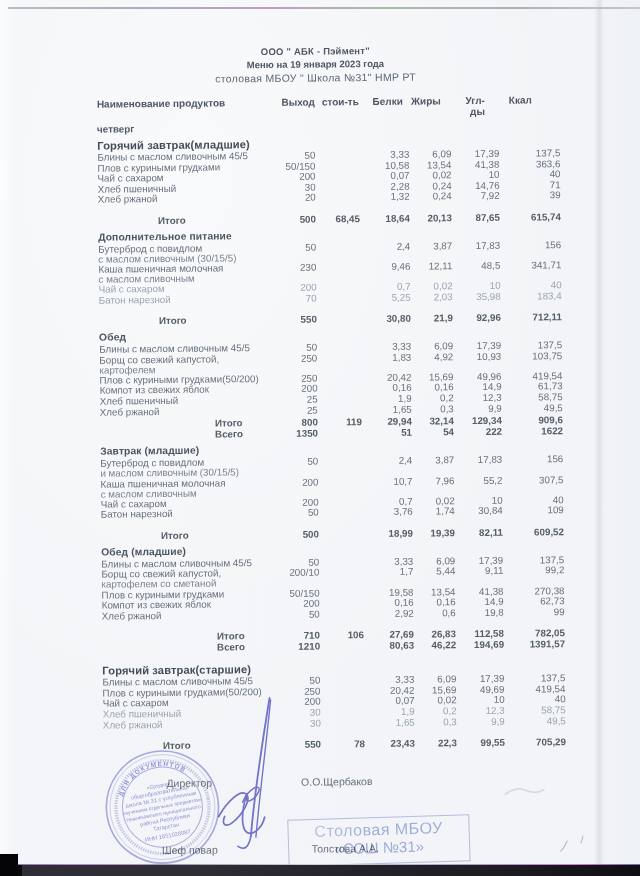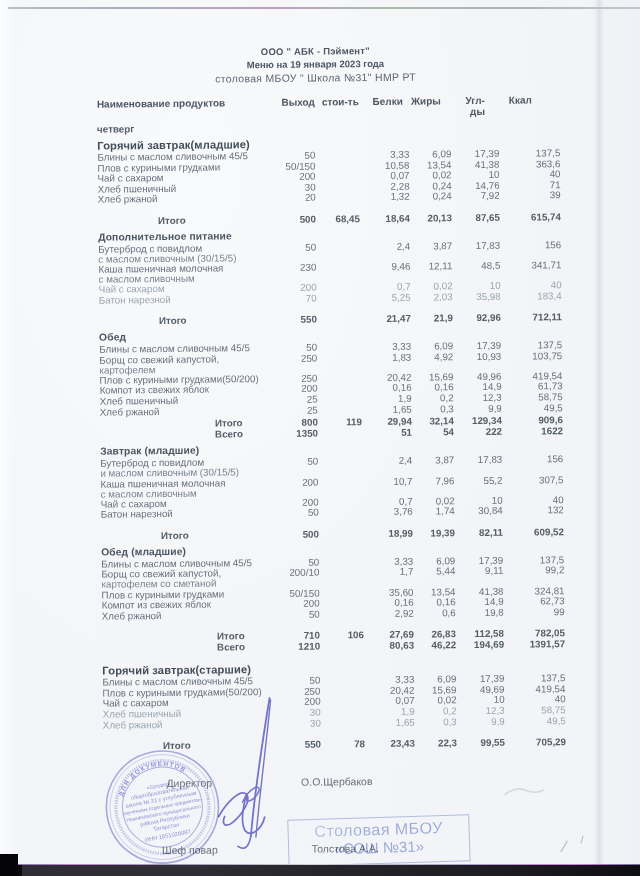--- a/index.html
+++ b/index.html
@@ -246,21 +246,21 @@
     <div class="c c-num c-fat">2,03</div>
     <div class="c c-num c-carbs">35,98</div>
     <div class="c c-num c-kcal">183,4</div>
   </div>
 </div>
     <div class="totals">
   <div class="trow total">
     <div class="c c-name t-label">Итого</div>
     <div class="c c-num c-out">550</div>
     <div class="c c-num c-cost"></div>
-    <div class="c c-num c-protein">21,47</div>
+    <div class="c c-num c-protein">30,80</div>
     <div class="c c-num c-fat">21,9</div>
     <div class="c c-num c-carbs">92,96</div>
     <div class="c c-num c-kcal">712,11</div>
   </div>
 </div>
   </div>
 
   <div class="section">
     <div class="sec-title">Обед</div>
     <div class="rows">
@@ -380,21 +380,21 @@
     <div class="c c-num c-kcal">40</div>
   </div>
 
   <div class="trow">
     <div class="c c-name"><span class="l1">Батон нарезной</span></div>
     <div class="c c-num c-out">50</div>
     <div class="c c-num c-cost"></div>
     <div class="c c-num c-protein">3,76</div>
     <div class="c c-num c-fat">1,74</div>
     <div class="c c-num c-carbs">30,84</div>
-    <div class="c c-num c-kcal">132</div>
+    <div class="c c-num c-kcal">109</div>
   </div>
 </div>
     <div class="totals">
   <div class="trow total">
     <div class="c c-name t-label">Итого</div>
     <div class="c c-num c-out">500</div>
     <div class="c c-num c-cost"></div>
     <div class="c c-num c-protein">18,99</div>
     <div class="c c-num c-fat">19,39</div>
     <div class="c c-num c-carbs">82,11</div>
@@ -423,24 +423,24 @@
     <div class="c c-num c-protein">1,7</div>
     <div class="c c-num c-fat">5,44</div>
     <div class="c c-num c-carbs">9,11</div>
     <div class="c c-num c-kcal">99,2</div>
   </div>
 
   <div class="trow">
     <div class="c c-name"><span class="l1">Плов с куриными грудками</span></div>
     <div class="c c-num c-out">50/150</div>
     <div class="c c-num c-cost"></div>
-    <div class="c c-num c-protein">35,60</div>
+    <div class="c c-num c-protein">19,58</div>
     <div class="c c-num c-fat">13,54</div>
     <div class="c c-num c-carbs">41,38</div>
-    <div class="c c-num c-kcal">324,81</div>
+    <div class="c c-num c-kcal">270,38</div>
   </div>
 
   <div class="trow">
     <div class="c c-name"><span class="l1">Компот из свежих яблок</span></div>
     <div class="c c-num c-out">200</div>
     <div class="c c-num c-cost"></div>
     <div class="c c-num c-protein">0,16</div>
     <div class="c c-num c-fat">0,16</div>
     <div class="c c-num c-carbs">14,9</div>
     <div class="c c-num c-kcal">62,73</div>

